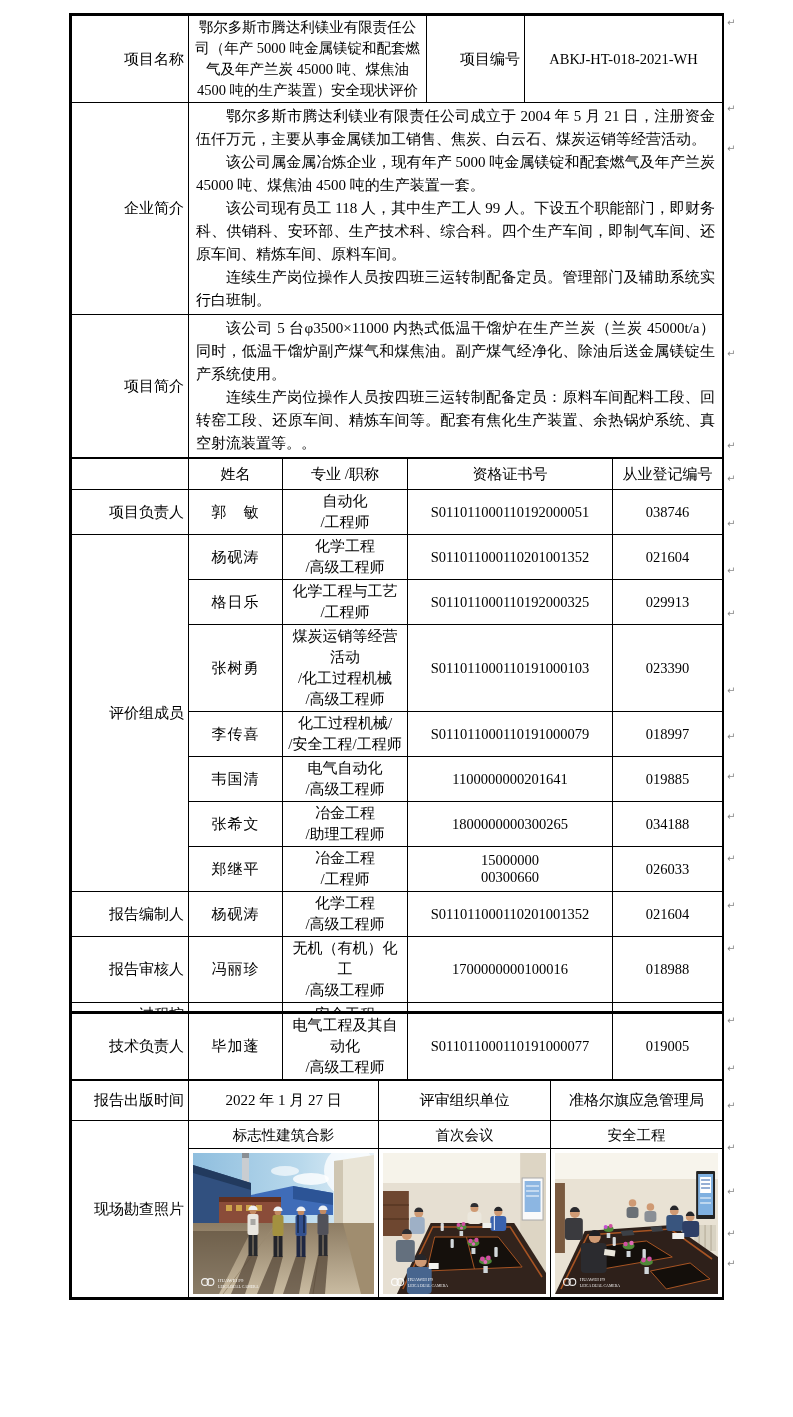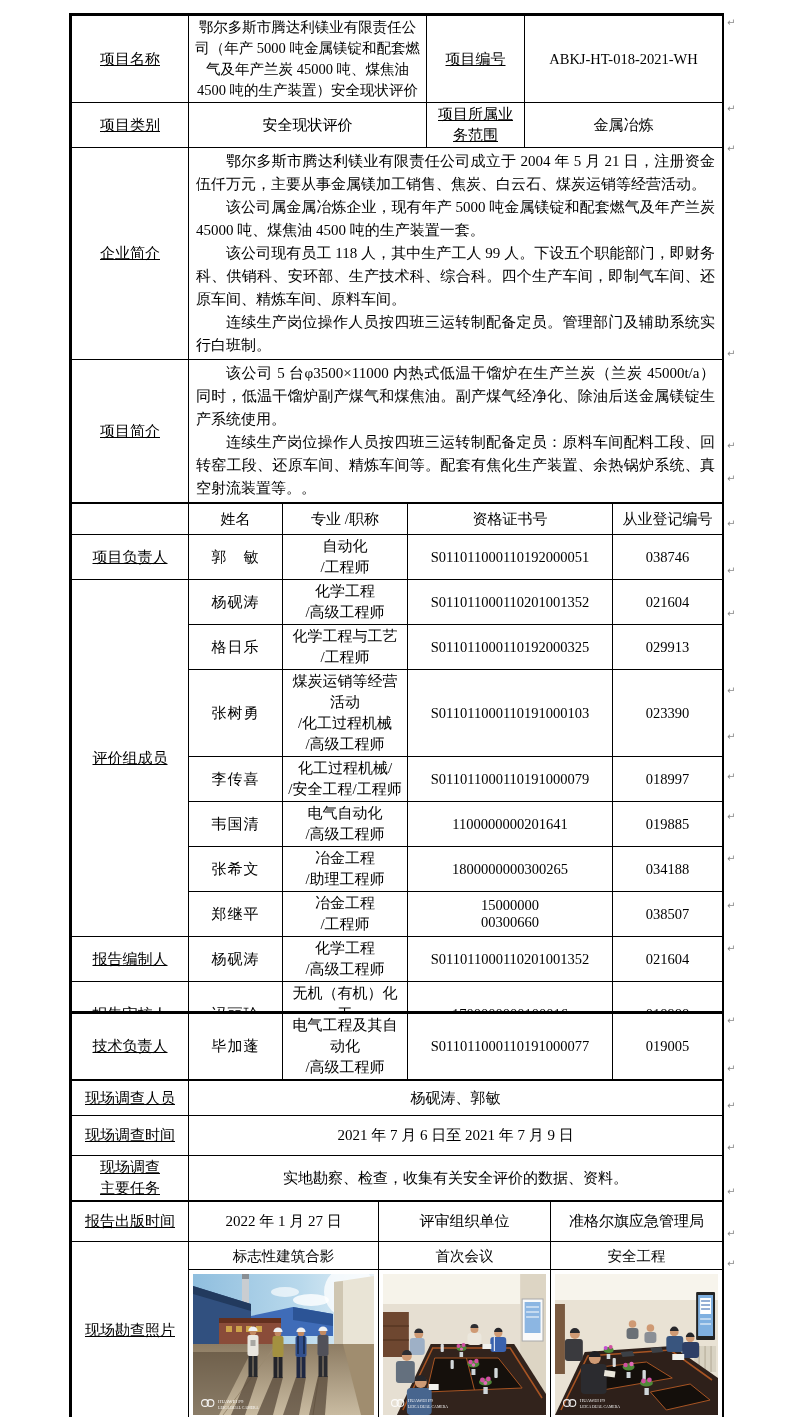--- a/index.html
+++ b/index.html
@@ -3,21 +3,21 @@
 <meta charset="utf-8">
 <style>
   html,body{margin:0;padding:0;}
   body{
     width:793px;height:1417px;background:#ffffff;position:relative;
     font-family:"Liberation Serif","DejaVu Serif",serif;color:#000;
   }
   .tbl-wrap{position:absolute;left:69px;border:2px solid #000;background:#fff;box-sizing:border-box;width:655px;}
   .tbl-wrap table{border-collapse:collapse;table-layout:fixed;width:651px;}
   td{border:1px solid #000;font-size:15px;padding:1px 4px;overflow:hidden;vertical-align:middle;}
-  .lbl{text-align:center;vertical-align:middle;line-height:21px;text-decoration:underline;}
+  .lbl{text-align:right;vertical-align:middle;line-height:21px;}
   .ctr{text-align:center;vertical-align:middle;line-height:21px;}
   .pre{white-space:pre-line;}
   .name-cell{text-align:center;letter-spacing:1px;}
   .num{font-size:14.5px;text-align:center;}
   .paras{vertical-align:middle;padding:2px 7px;}
   .paras p{margin:0;text-indent:2em;text-align:justify;line-height:23px;font-size:15px;}
   .company-name{font-size:14.5px;line-height:21px;text-align:center;}
   .cap{font-size:14.5px;text-align:center;line-height:18px;}
   .photo-cell{padding:4px 4px 3px 4px;vertical-align:top;}
   .photo-box{width:100%;height:141px;}
@@ -39,26 +39,20 @@
           <col style="width:98px">
           <col style="width:198px">
         </colgroup>
       <tbody>
           <tr style="height:84px">
         <td class="lbl">项目名称</td>
         <td class="company-name">鄂尔多斯市腾达利镁业有限责任公司（年产 5000 吨金属镁锭和配套燃气及年产兰炭 45000 吨、煤焦油 4500 吨的生产装置）安全现状评价</td>
         <td class="lbl">项目编号</td>
         <td class="num">ABKJ-HT-018-2021-WH</td>
       </tr>
-      <tr style="height:38px">
-        <td class="lbl">项目类别</td>
-        <td class="ctr">安全现状评价</td>
-        <td class="lbl">项目所属业务范围</td>
-        <td class="ctr">金属冶炼</td>
-      </tr>
       <tr style="height:203px">
         <td class="lbl">企业简介</td>
         <td class="paras" colspan="3">
           <p>鄂尔多斯市腾达利镁业有限责任公司成立于 2004 年 5 月 21 日，注册资金伍仟万元，主要从事金属镁加工销售、焦炭、白云石、煤炭运销等经营活动。</p>
           <p>该公司属金属冶炼企业，现有年产 5000 吨金属镁锭和配套燃气及年产兰炭 45000 吨、煤焦油 4500 吨的生产装置一套。</p>
           <p>该公司现有员工 118 人，其中生产工人 99 人。下设五个职能部门，即财务科、供销科、安环部、生产技术科、综合科。四个生产车间，即制气车间、还原车间、精炼车间、原料车间。</p>
           <p>连续生产岗位操作人员按四班三运转制配备定员。管理部门及辅助系统实行白班制。</p>
         </td>
       </tr>
       <tr style="height:90px">
@@ -138,21 +132,21 @@
 /助理工程师</td>
         <td class="num">1800000000300265</td>
         <td class="num">034188</td>
       </tr>
       <tr style="height:40px">
         <td class="name-cell">郑继平</td>
         <td class="ctr pre">冶金工程
 /工程师</td>
         <td class="num pre">15000000
 00300660</td>
-        <td class="num">038507</td>
+        <td class="num">026033</td>
       </tr>
       <tr style="height:45px">
         <td class="lbl">报告编制人</td>
         <td class="name-cell">杨砚涛</td>
         <td class="ctr pre">化学工程
 /高级工程师</td>
         <td class="num">S011011000110201001352</td>
         <td class="num">021604</td>
       </tr>
       <tr style="height:41px">
@@ -191,41 +185,20 @@
         <td class="lbl">技术负责人</td>
         <td class="name-cell">毕加蓬</td>
         <td class="ctr pre">电气工程及其自动化
 /高级工程师</td>
         <td class="num">S011011000110191000077</td>
         <td class="num">019005</td>
       </tr>
     </tbody>
       </table>
 
-    <table>
-      <colgroup>
-          <col style="width:117px">
-          <col style="width:534px">
-        </colgroup>
-      <tbody>
-          <tr style="height:35px">
-        <td class="lbl">现场调查人员</td>
-        <td class="ctr">杨砚涛、郭敏</td>
-      </tr>
-      <tr style="height:40px">
-        <td class="lbl">现场调查时间</td>
-        <td class="ctr">2021 年 7 月 6 日至 2021 年 7 月 9 日</td>
-      </tr>
-      <tr style="height:42px">
-        <td class="lbl pre">现场调查
-主要任务</td>
-        <td class="ctr">实地勘察、检查，收集有关安全评价的数据、资料。</td>
-      </tr>
-    </tbody>
-      </table>
 
     <table>
       <colgroup>
           <col style="width:117px">
           <col style="width:190px">
           <col style="width:172px">
           <col style="width:172px">
         </colgroup>
       <tbody>
           <tr style="height:40px">

